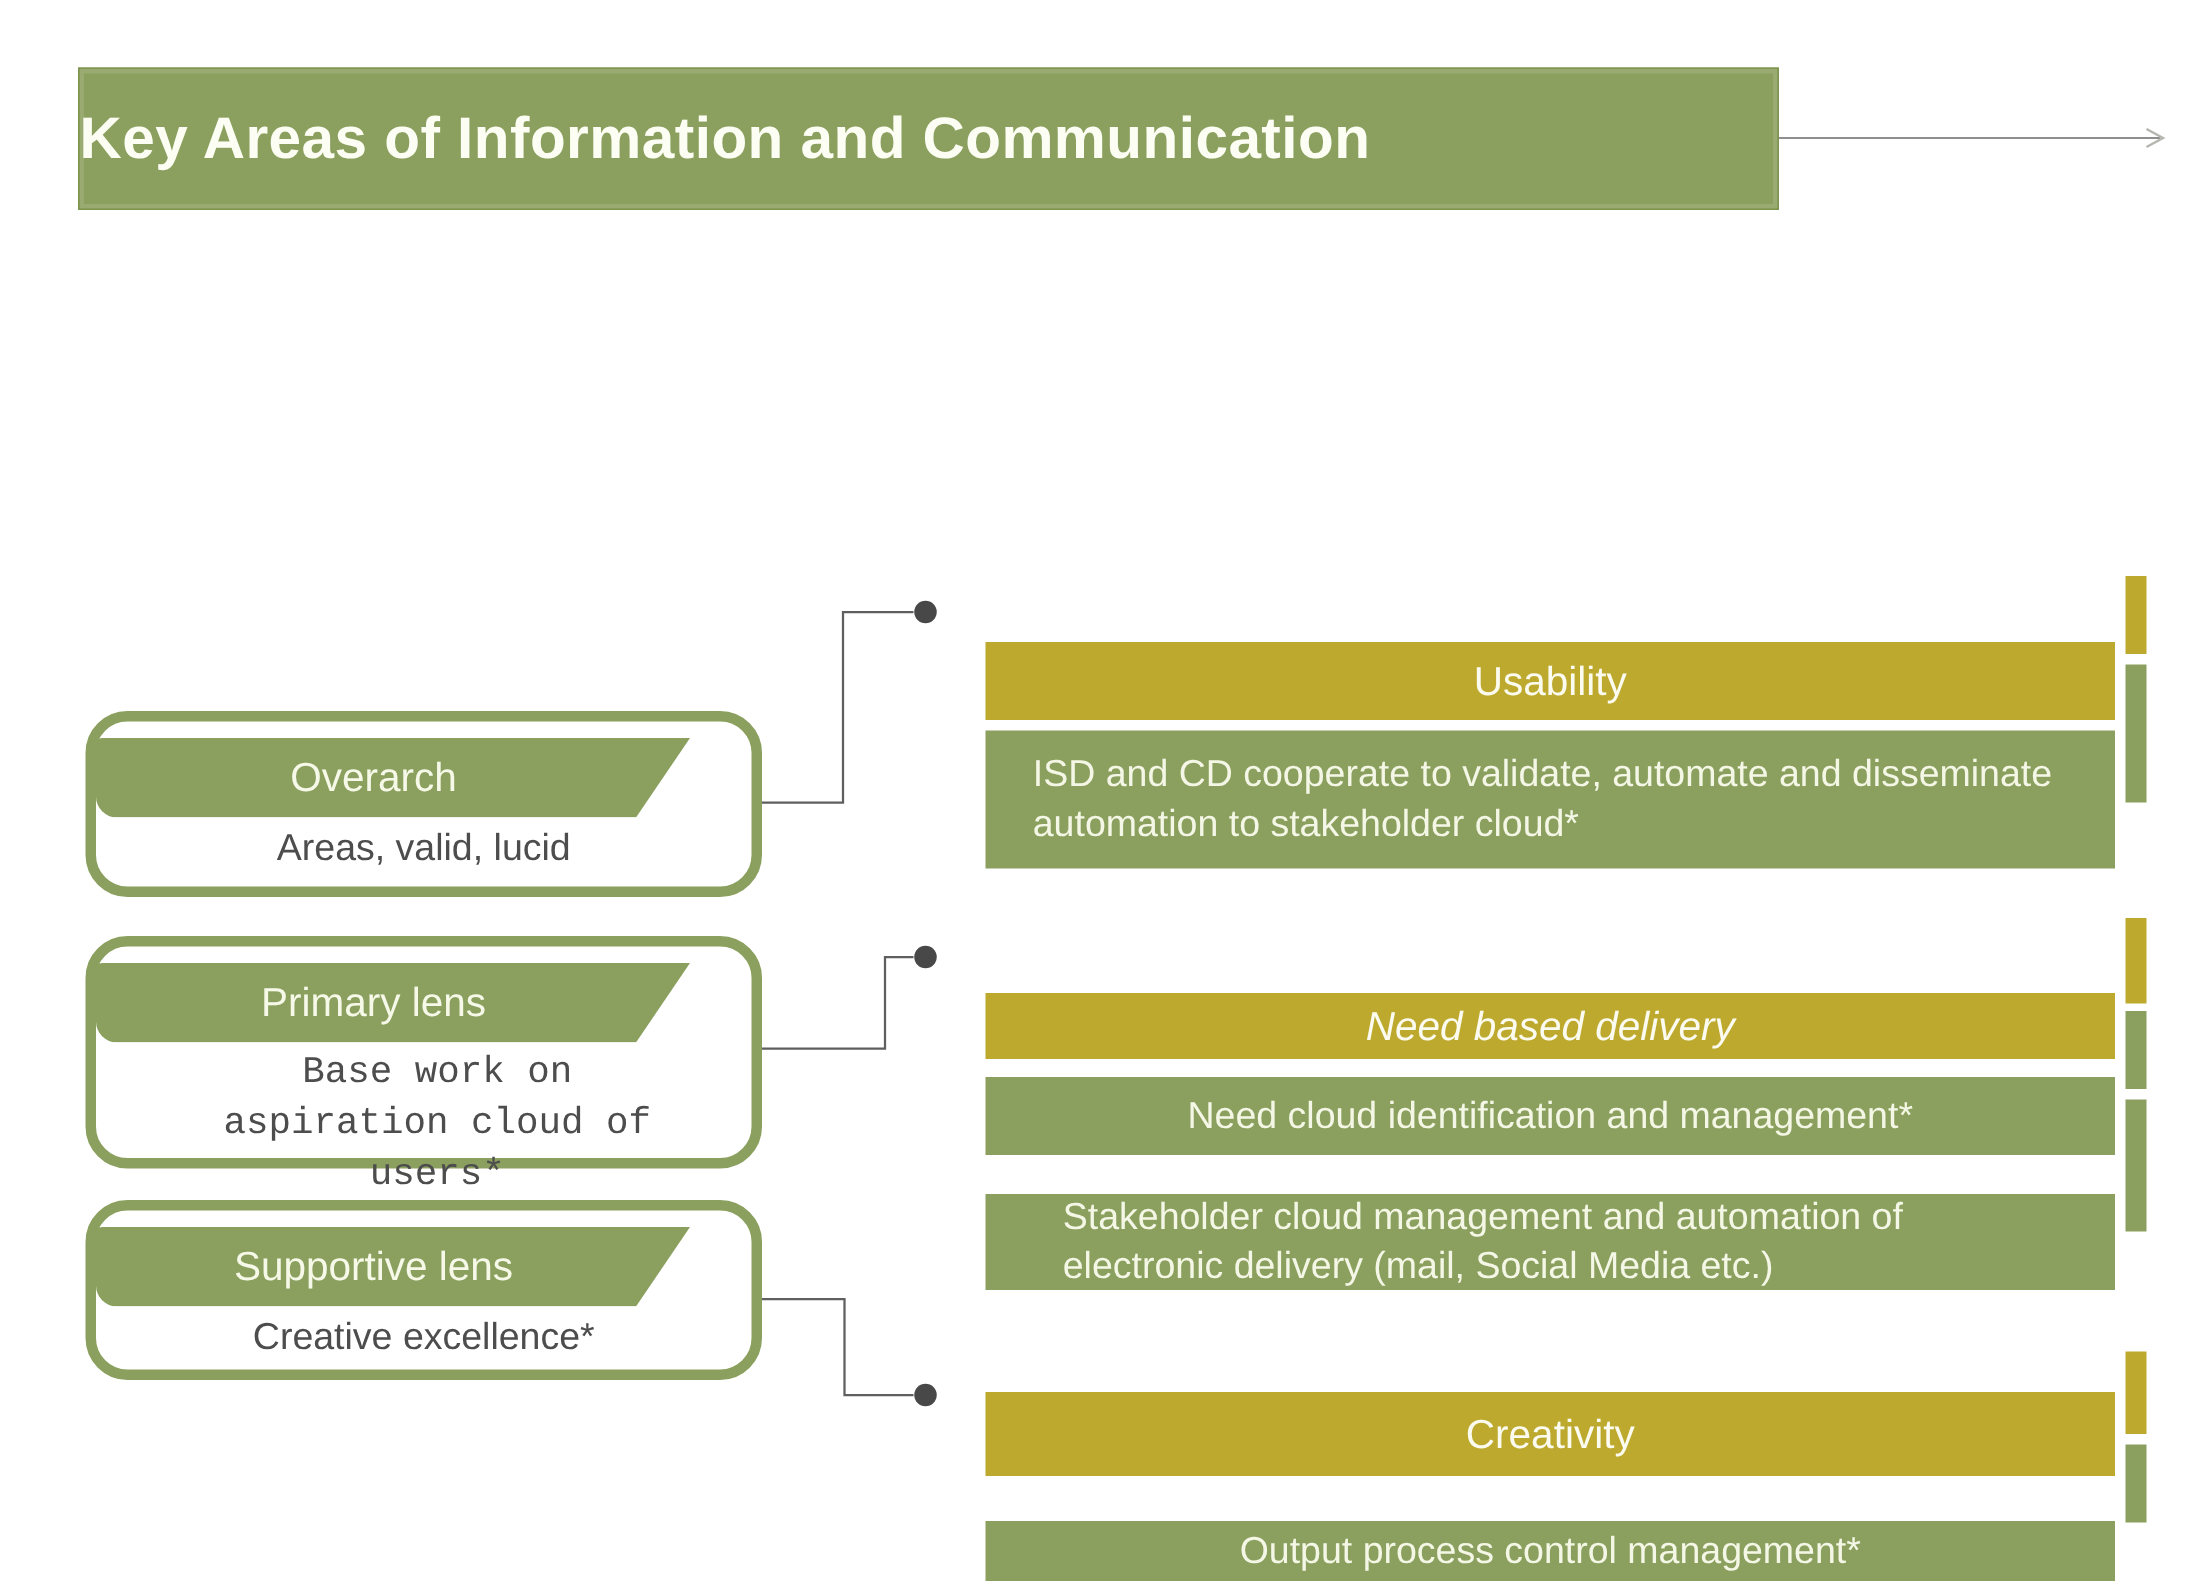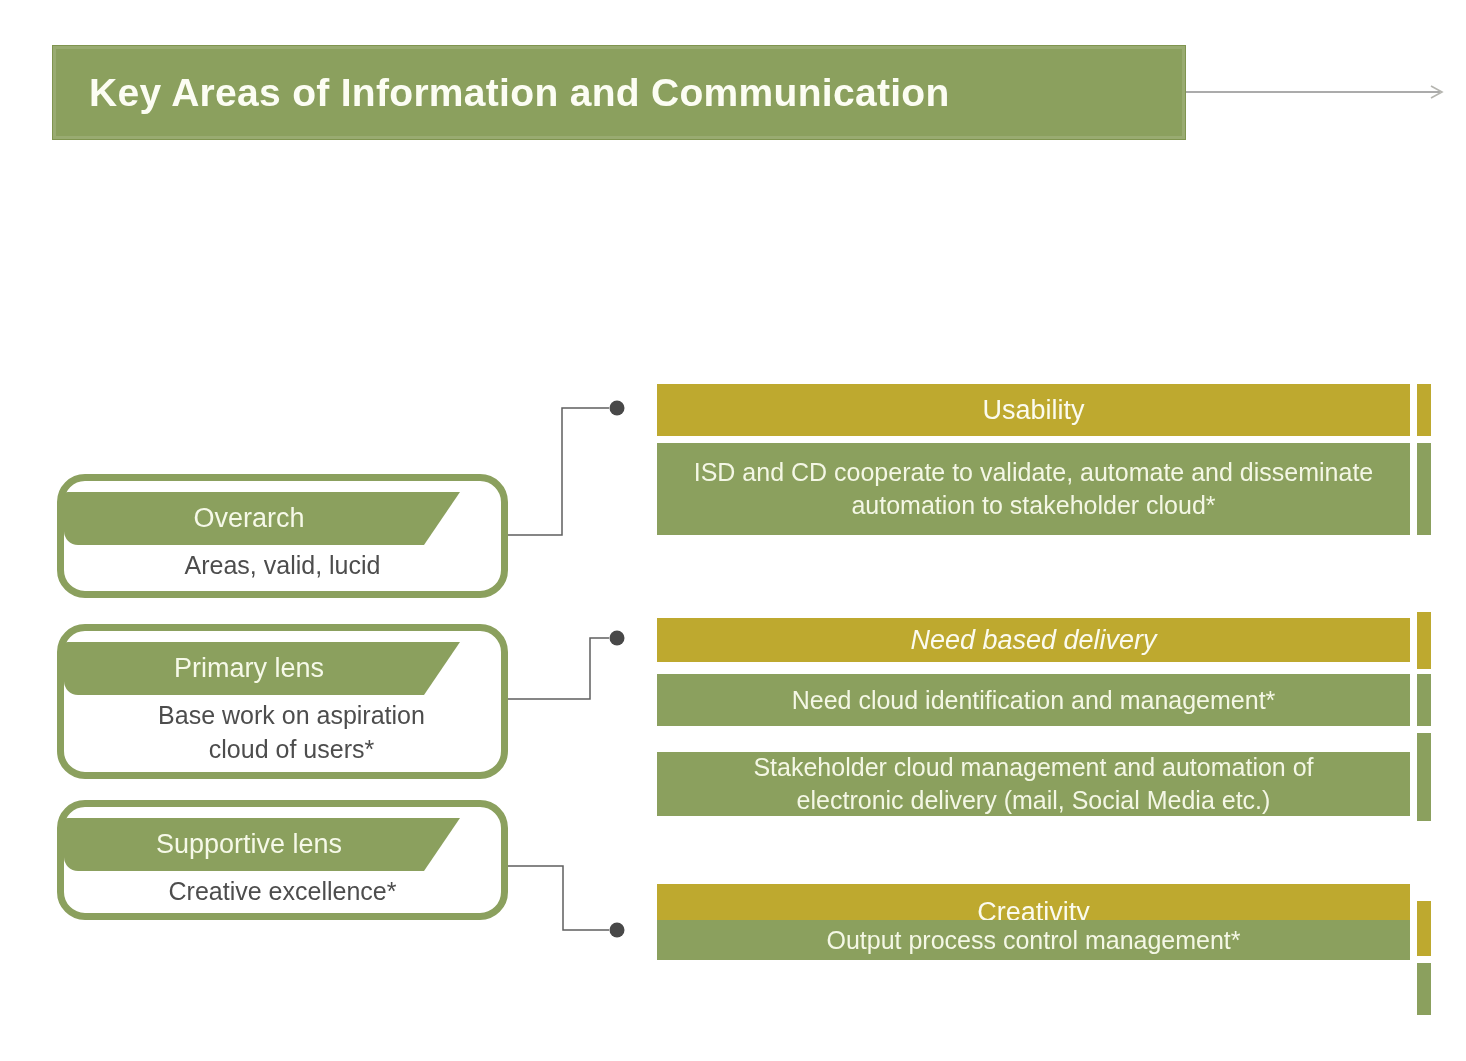--- a/index.html
+++ b/index.html
@@ -8,21 +8,21 @@
     font-family:"Liberation Sans", sans-serif; overflow:hidden;
     --green:#8BA05E; --gold:#BEA92F;
   }
   svg.connectors { position:absolute; left:0; top:0; width:1466px; height:1061px; }
 
   
   .titlebar {
     position:absolute; left:52px; top:45px; width:1134px; height:95px;
     background:var(--green); border:1px solid #7f944f; box-sizing:border-box;
     box-shadow: inset 0 0 0 3px rgba(255,255,255,0.12);
-    display:flex; align-items:center; padding-left:36px;
+    display:flex; align-items:center; 
   }
   .titlebar .t {
     color:#fcfdf3; font-size:39px; font-weight:bold; letter-spacing:0.3px;
     white-space:nowrap;
   }
 
   
   .lbox {
     position:absolute; left:57px; width:451px; background:#ffffff;
     border:7px solid var(--green); border-radius:28px; box-sizing:border-box;
@@ -36,21 +36,21 @@
   }
   .band .bl { color:#f6f9e8; font-size:27px; padding-right:26px; }
   .sub {
     position:absolute; top:67px; left:8px; right:8px; text-align:center;
     color:#4d4d4d; font-size:25px; line-height:34px;
   }
 
   
   .bar {
     position:absolute; left:657px; width:753px; box-sizing:border-box;
-    display:flex; align-items:center; justify-content:center; text-align:center;
+    display:flex; align-items:center; justify-content:center; text-align:left;margin-top:44px;
   }
   .bar.gold  { background:var(--gold); }
   .bar.green { background:var(--green); }
   .bar.gold .bt  { color:#fbfbef; font-size:27px; }
   .bar.green .bt { color:#f4f7e5; font-size:25px; line-height:33px; }
   .strip { position:absolute; left:1417px; width:14px; }
   .strip.gold  { background:var(--gold); }
   .strip.green { background:var(--green); }
 </style>
 </head>
@@ -89,21 +89,21 @@
     <div class="band">
       <span class="bl">Overarch</span>
     </div>
     <div class="sub">Areas, valid, lucid</div>
   </div>
 
   <div class="lbox" style="top:624px;height:155px;">
     <div class="band">
       <span class="bl">Primary lens</span>
     </div>
-    <div class="sub" style="left:68px;right:50px;">Base work on aspiration cloud of users*</div>
+    <div class="sub" style="left:68px;right:50px;font-family:Liberation Mono, monospace;">Base work on aspiration cloud of users*</div>
   </div>
 
   <div class="lbox" style="top:800px;height:120px;">
     <div class="band">
       <span class="bl">Supportive lens</span>
     </div>
     <div class="sub">Creative excellence*</div>
   </div>
 
   <div class="bar gold" style="top:384px;height:52px;">
@@ -129,18 +129,18 @@
   <div class="bar green" style="top:752px;height:64px;">
     <span class="bt" style="max-width:650px;">Stakeholder cloud management and automation of electronic delivery (mail, Social Media etc.)</span>
   </div>
   <div class="strip green" style="top:733px;height:88px;"></div>
 
   <div class="bar gold" style="top:884px;height:56px;">
     <span class="bt">Creativity</span>
   </div>
   <div class="strip gold" style="top:901px;height:55px;"></div>
 
-  <div class="bar green" style="top:920px;height:40px;">
+  <div class="bar green" style="top:970px;height:40px;">
     <span class="bt">Output process control management*</span>
   </div>
   <div class="strip green" style="top:963px;height:52px;"></div>
 
 </div>
 
 </body></html>

